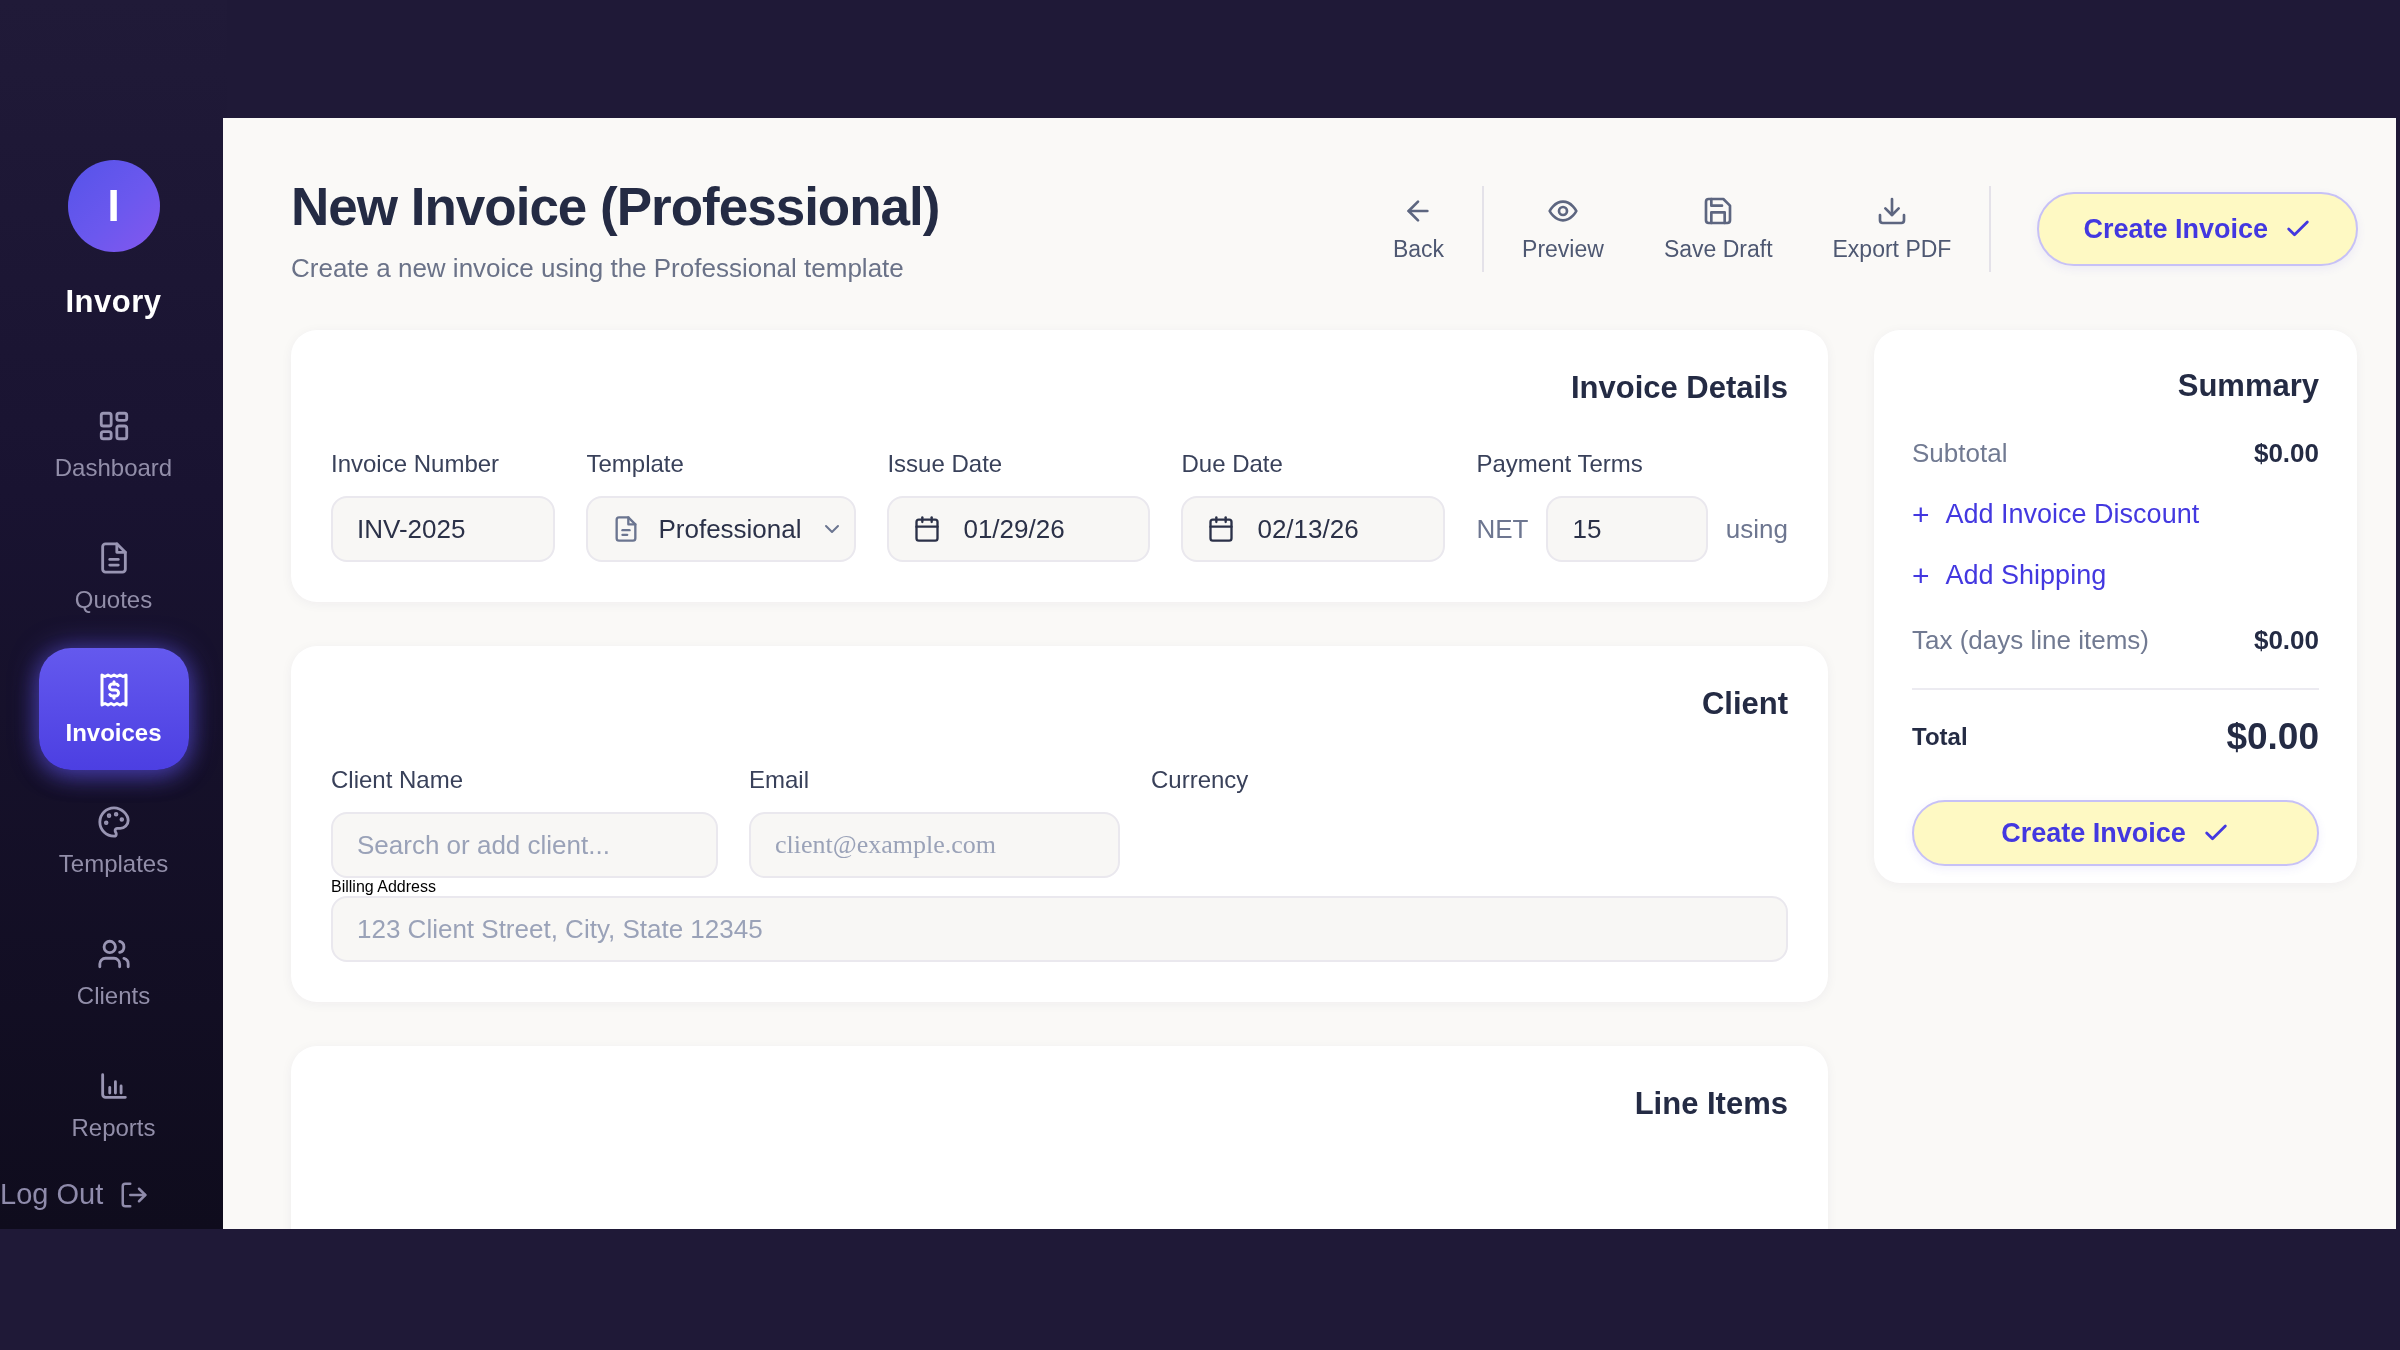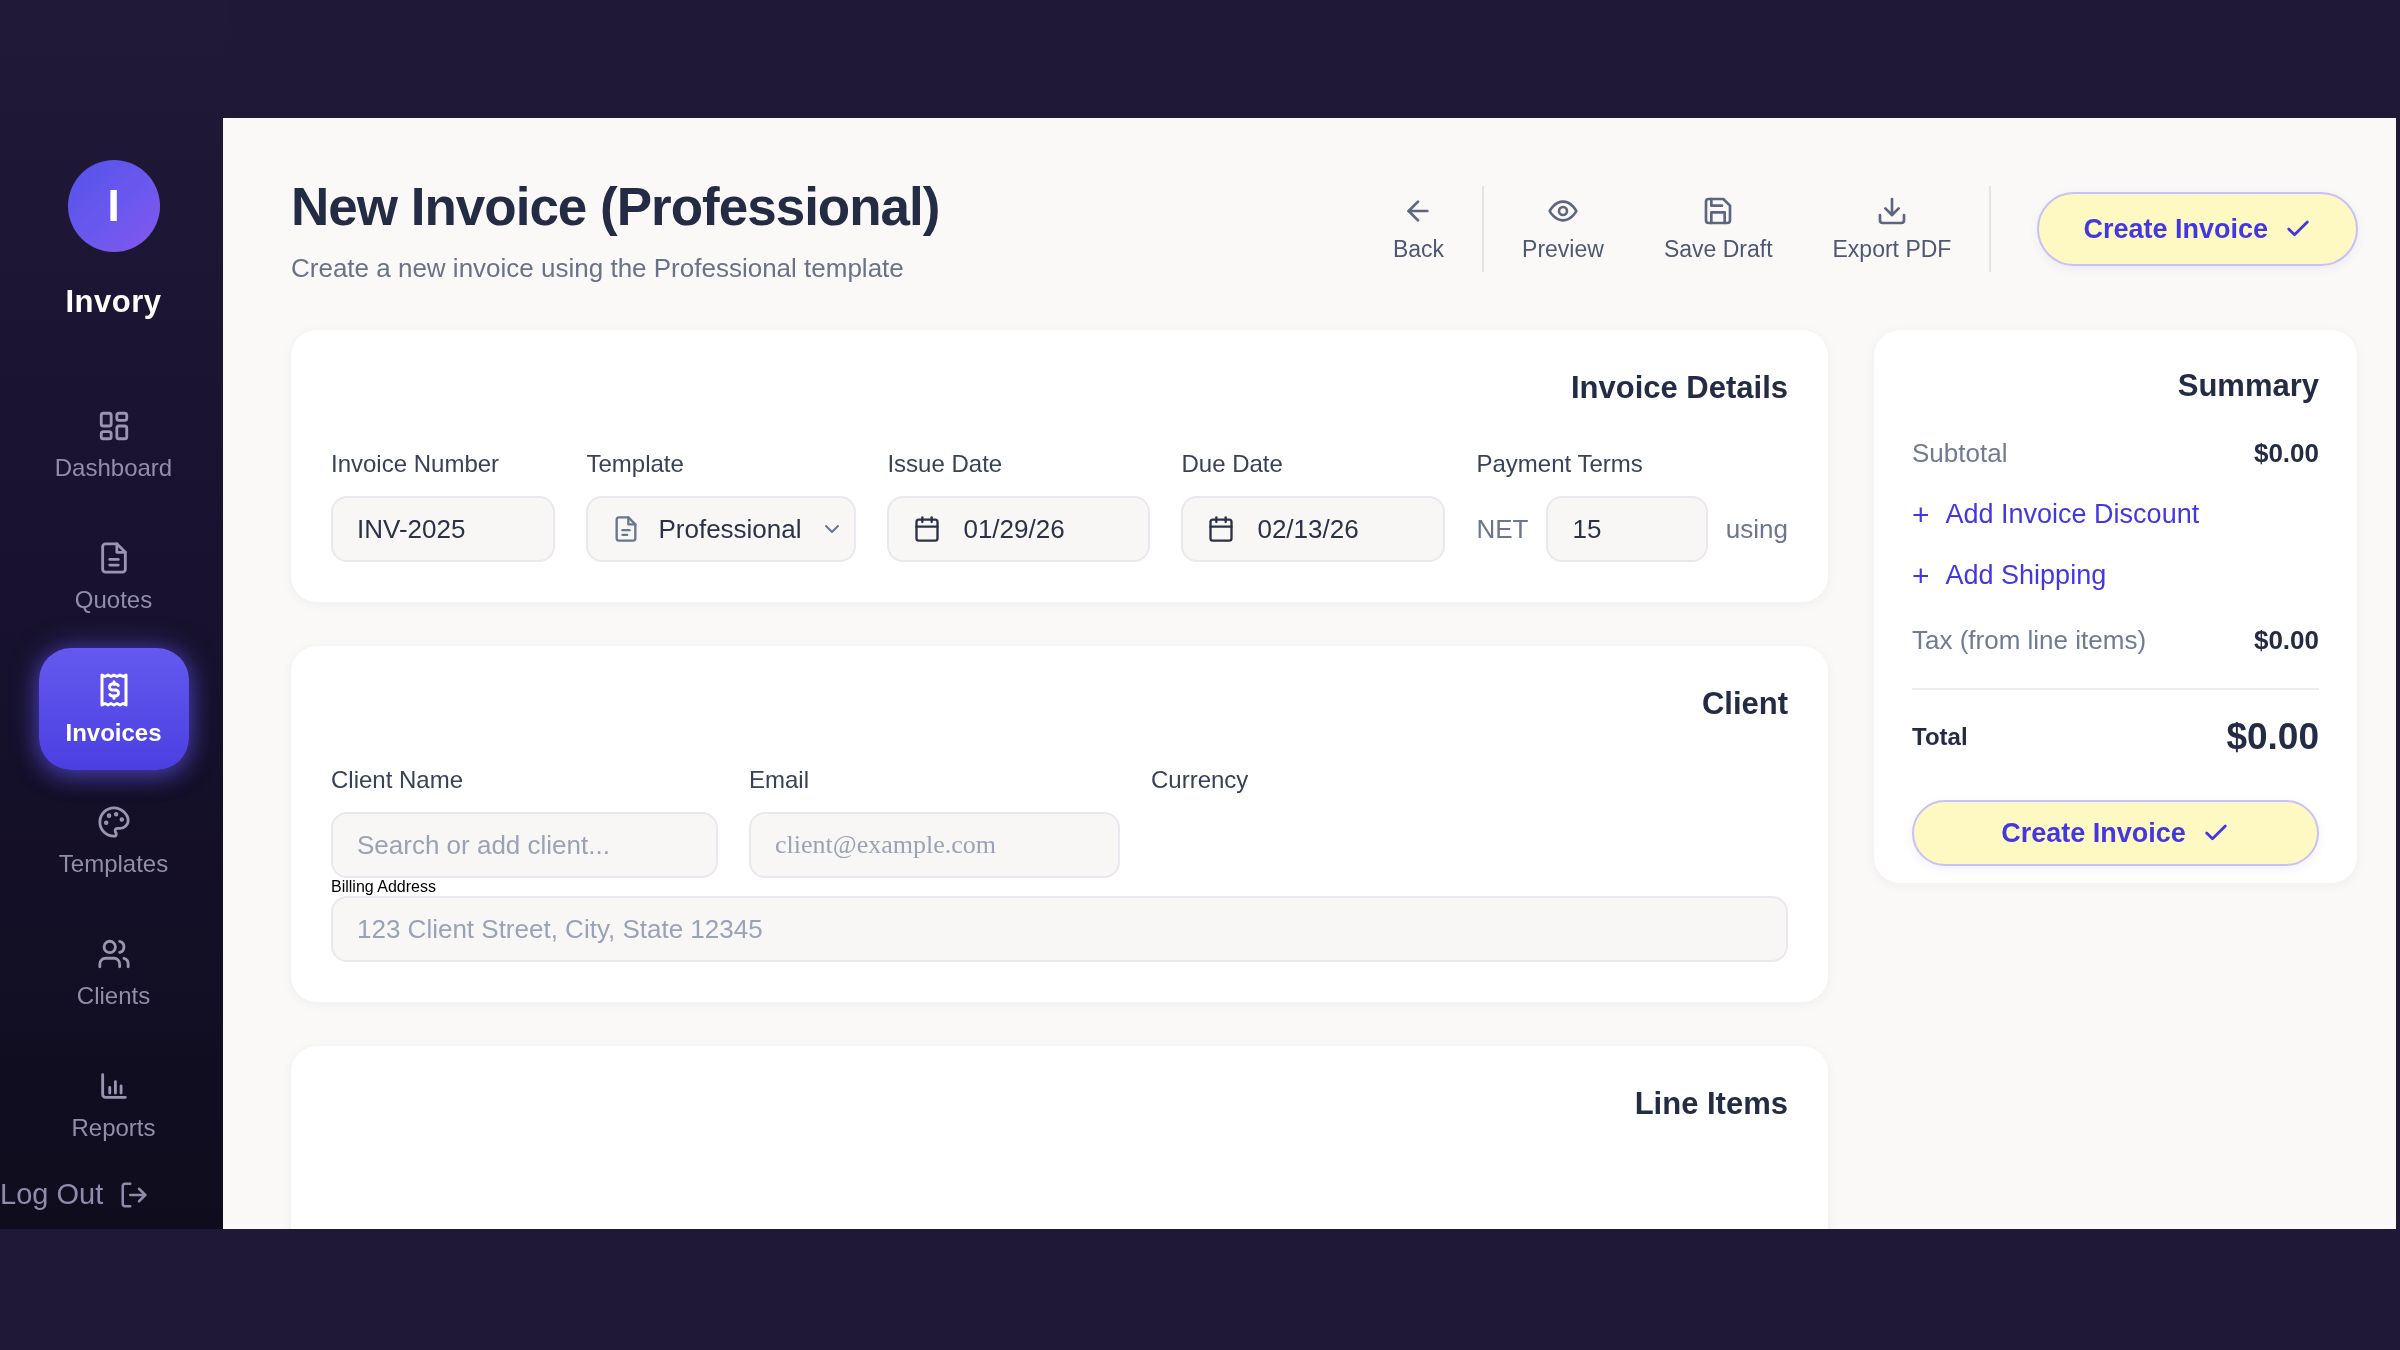--- a/index.html
+++ b/index.html
@@ -398,21 +398,21 @@
           <span class="sum-plus">+</span>
           <span>Add Invoice Discount</span>
         </div>
 
         <div class="sum-link">
           <span class="sum-plus">+</span>
           <span>Add Shipping</span>
         </div>
 
         <div class="sum-row">
-          <span class="sum-label">Tax (from line items)</span>
+          <span class="sum-label">Tax (days line items)</span>
           <span class="sum-value">$0.00</span>
         </div>
 
         <hr class="sum-divider">
 
         <div class="sum-row total-row">
           <span class="total-label">Total</span>
           <span class="total-value">$0.00</span>
         </div>
 

